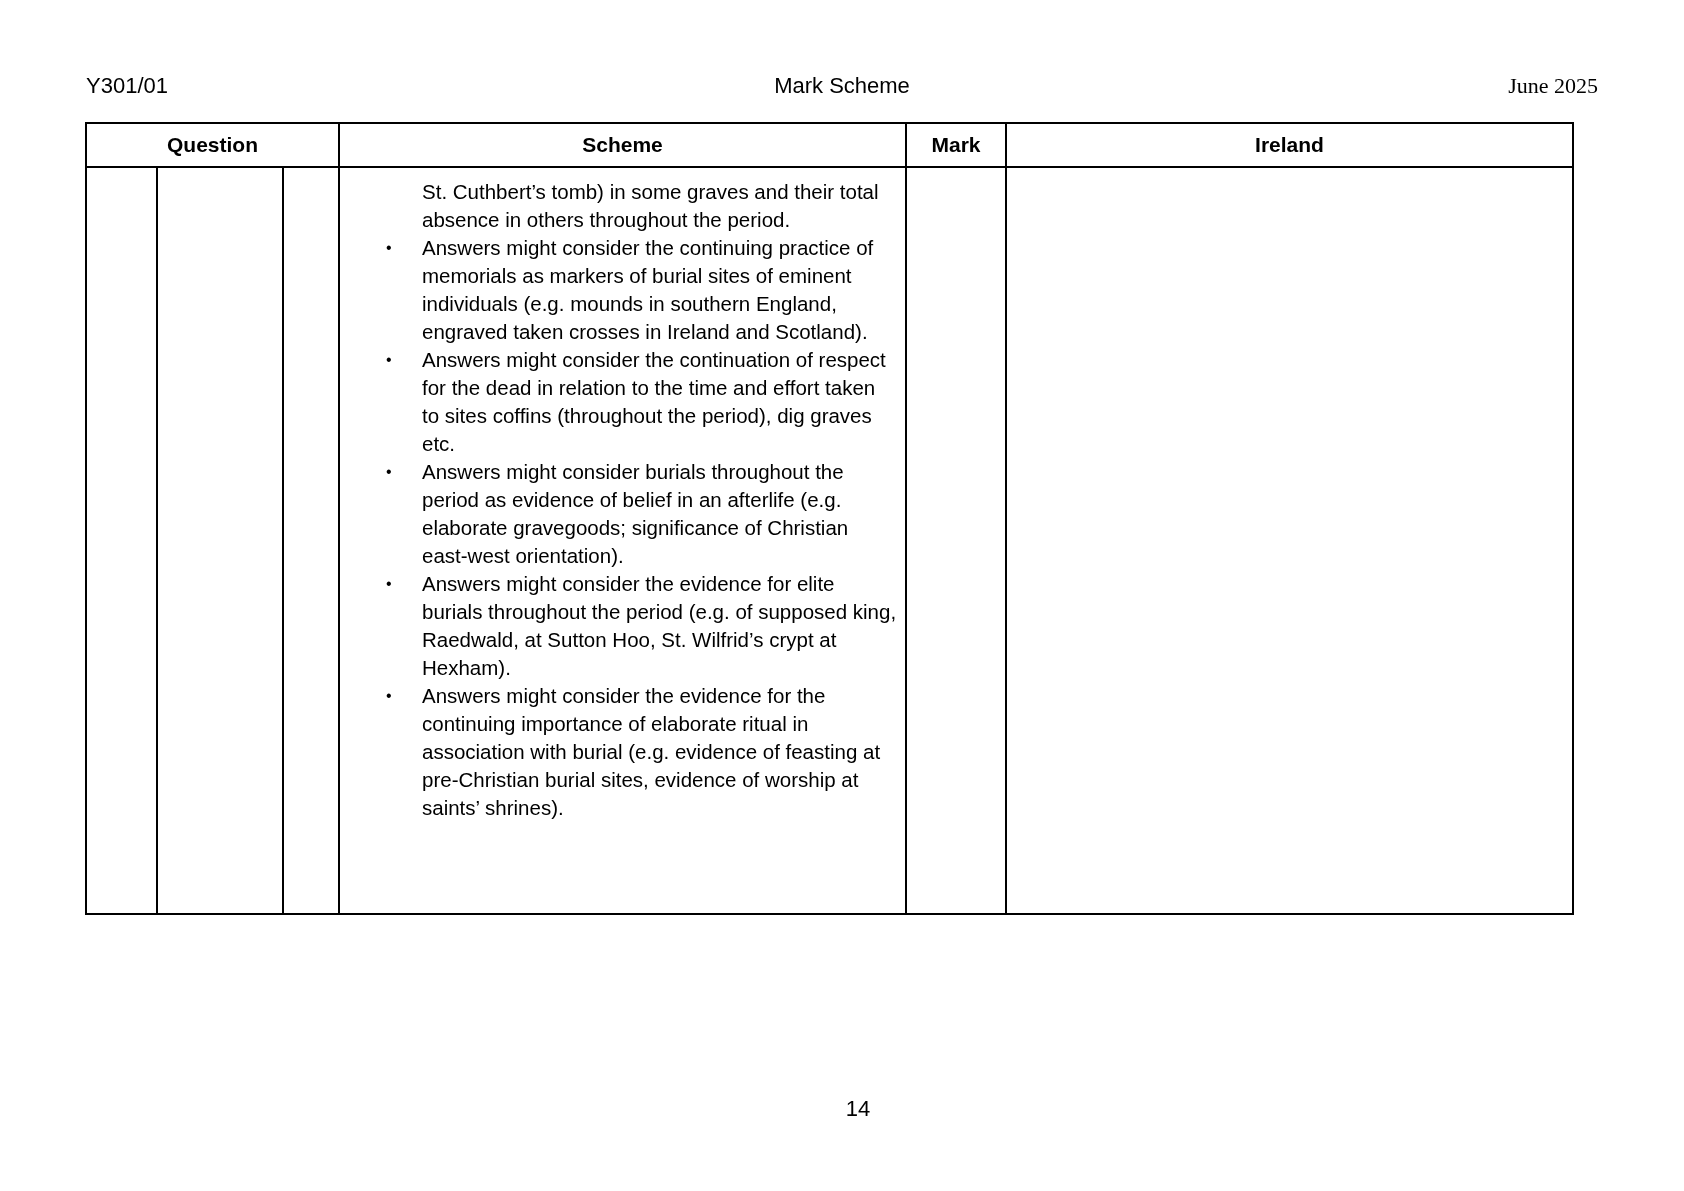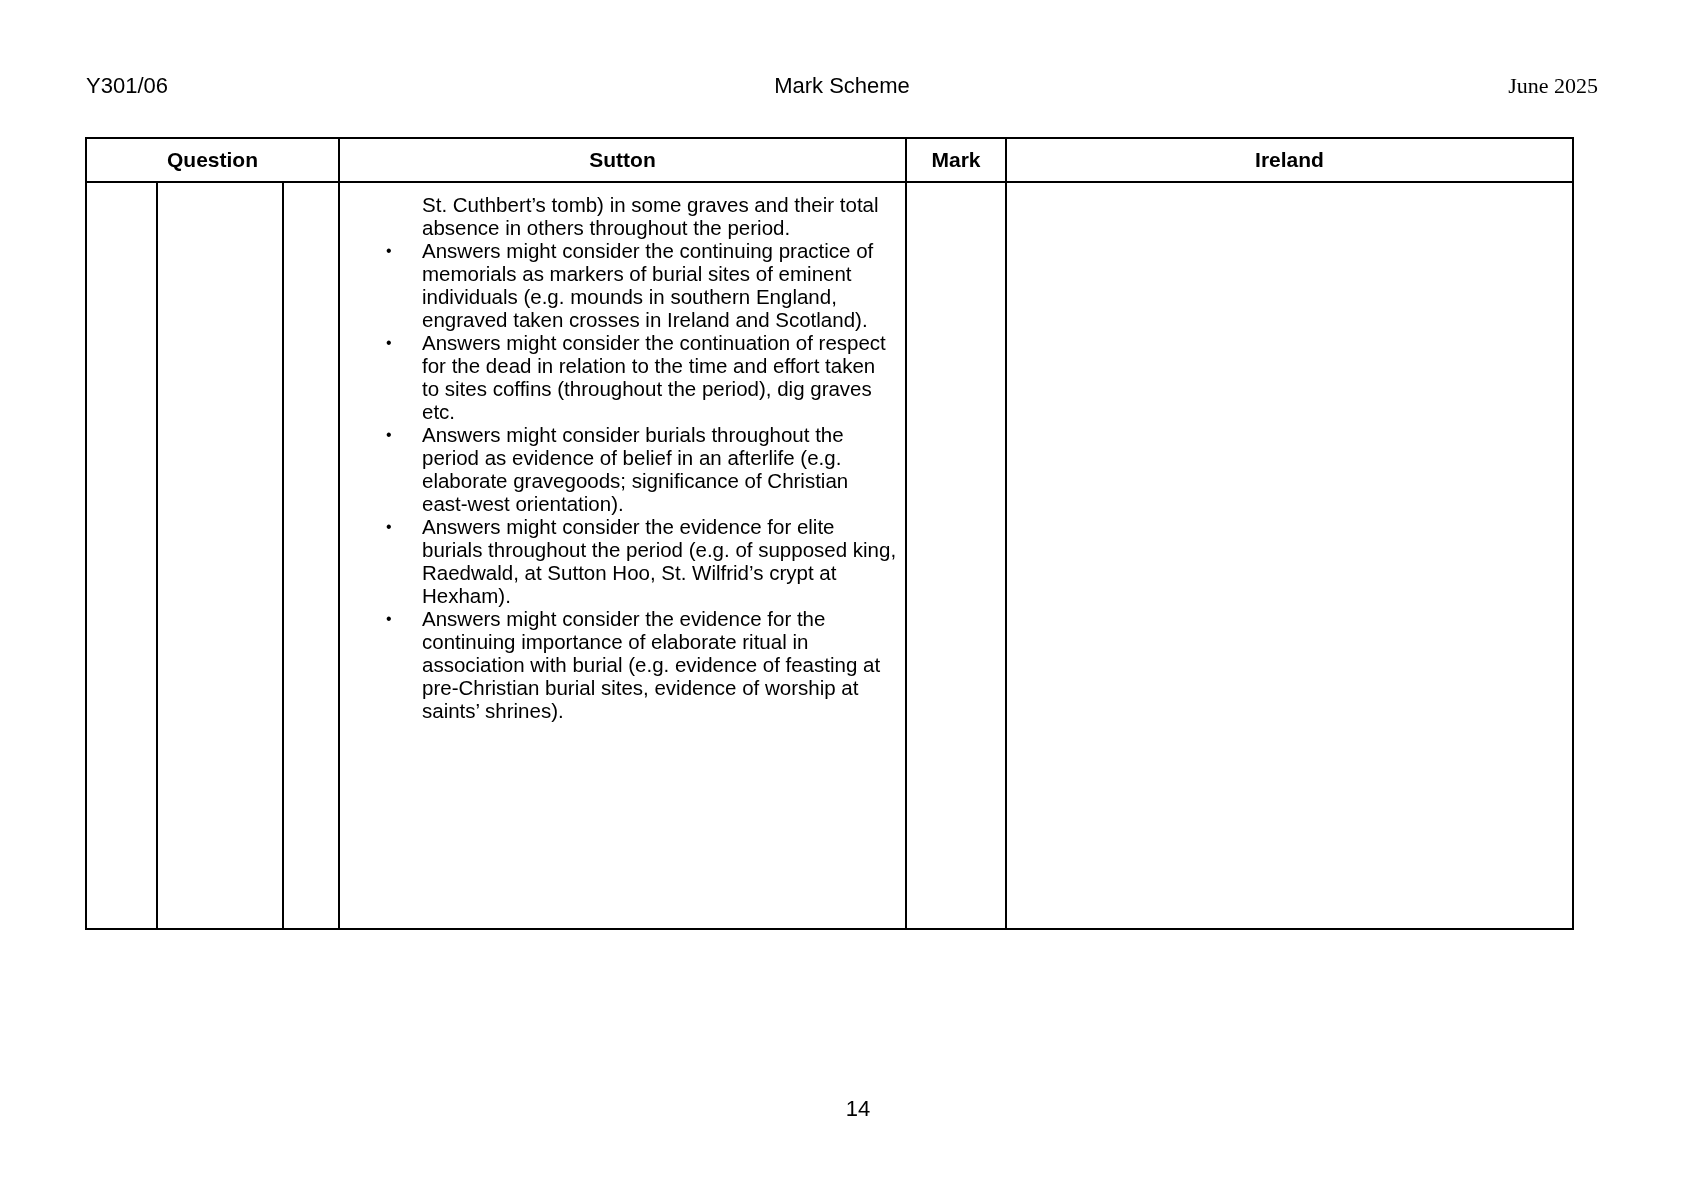--- a/index.html
+++ b/index.html
@@ -6,57 +6,57 @@
   body {
     width: 1684px; height: 1191px; position: relative; overflow: hidden;
     font-family: "Liberation Sans", "DejaVu Sans", sans-serif; color: #000;
   }
   .hdr { position: absolute; top: 72px; font-size: 22px; line-height: 28px; }
   .hdr-left { left: 86px; }
   .hdr-center { left: 0; width: 1684px; text-align: center; }
   .hdr-right { right: 86px; font-family: Liberation Serif, serif; }
 
   table.ms {
-    position: absolute; left: 85px; top: 137px;
+    position: absolute; left: 85px; top: 122px;
     width: 1487px; height: 793px;
     border-collapse: collapse; table-layout: fixed;
   }
   table.ms th, table.ms td { border: 2px solid #000; padding: 0; vertical-align: top; }
   table.ms th {
     font-weight: bold; font-size: 21px; height: 42px; vertical-align: middle; text-align: center;
   }
-  .answer-cell { padding: 10px 8px 0 0 !important; font-size: 20.5px; line-height: 23px; }
+  .answer-cell { padding: 10px 8px 0 0 !important; font-size: 20.5px; line-height: 28px; }
   .answer-cell ul { margin: 0; padding: 0; list-style: none; }
   .answer-cell li { position: relative; padding-left: 82px; }
   .answer-cell li.cont { padding-left: 82px; }
   .bullet { position: absolute; left: 46px; top: 0; font-size: 16px; }
   .bold { font-weight: normal; }
 
   .page-num { position: absolute; left: 0; width: 1684px; top: 1096px; text-align: center; font-size: 22px; margin-left: 16px; }
 </style>
 </head>
 <body>
 
-<div class="hdr hdr-left">Y301/06</div>
+<div class="hdr hdr-left">Y301/01</div>
 <div class="hdr hdr-center">Mark Scheme</div>
 <div class="hdr hdr-right">June 2025</div>
 
 <table class="ms">
   <colgroup>
     <col style="width:71px">
     <col style="width:126px">
     <col style="width:56px">
     <col style="width:567px">
     <col style="width:100px">
     <col style="width:567px">
   </colgroup>
   <thead>
     <tr>
       <th colspan="3">Question</th>
-      <th>Sutton</th>
+      <th>Scheme</th>
       <th>Mark</th>
       <th>Ireland</th>
     </tr>
   </thead>
   <tbody>
     <tr>
       <td></td>
       <td></td>
       <td></td>
       <td class="answer-cell">

